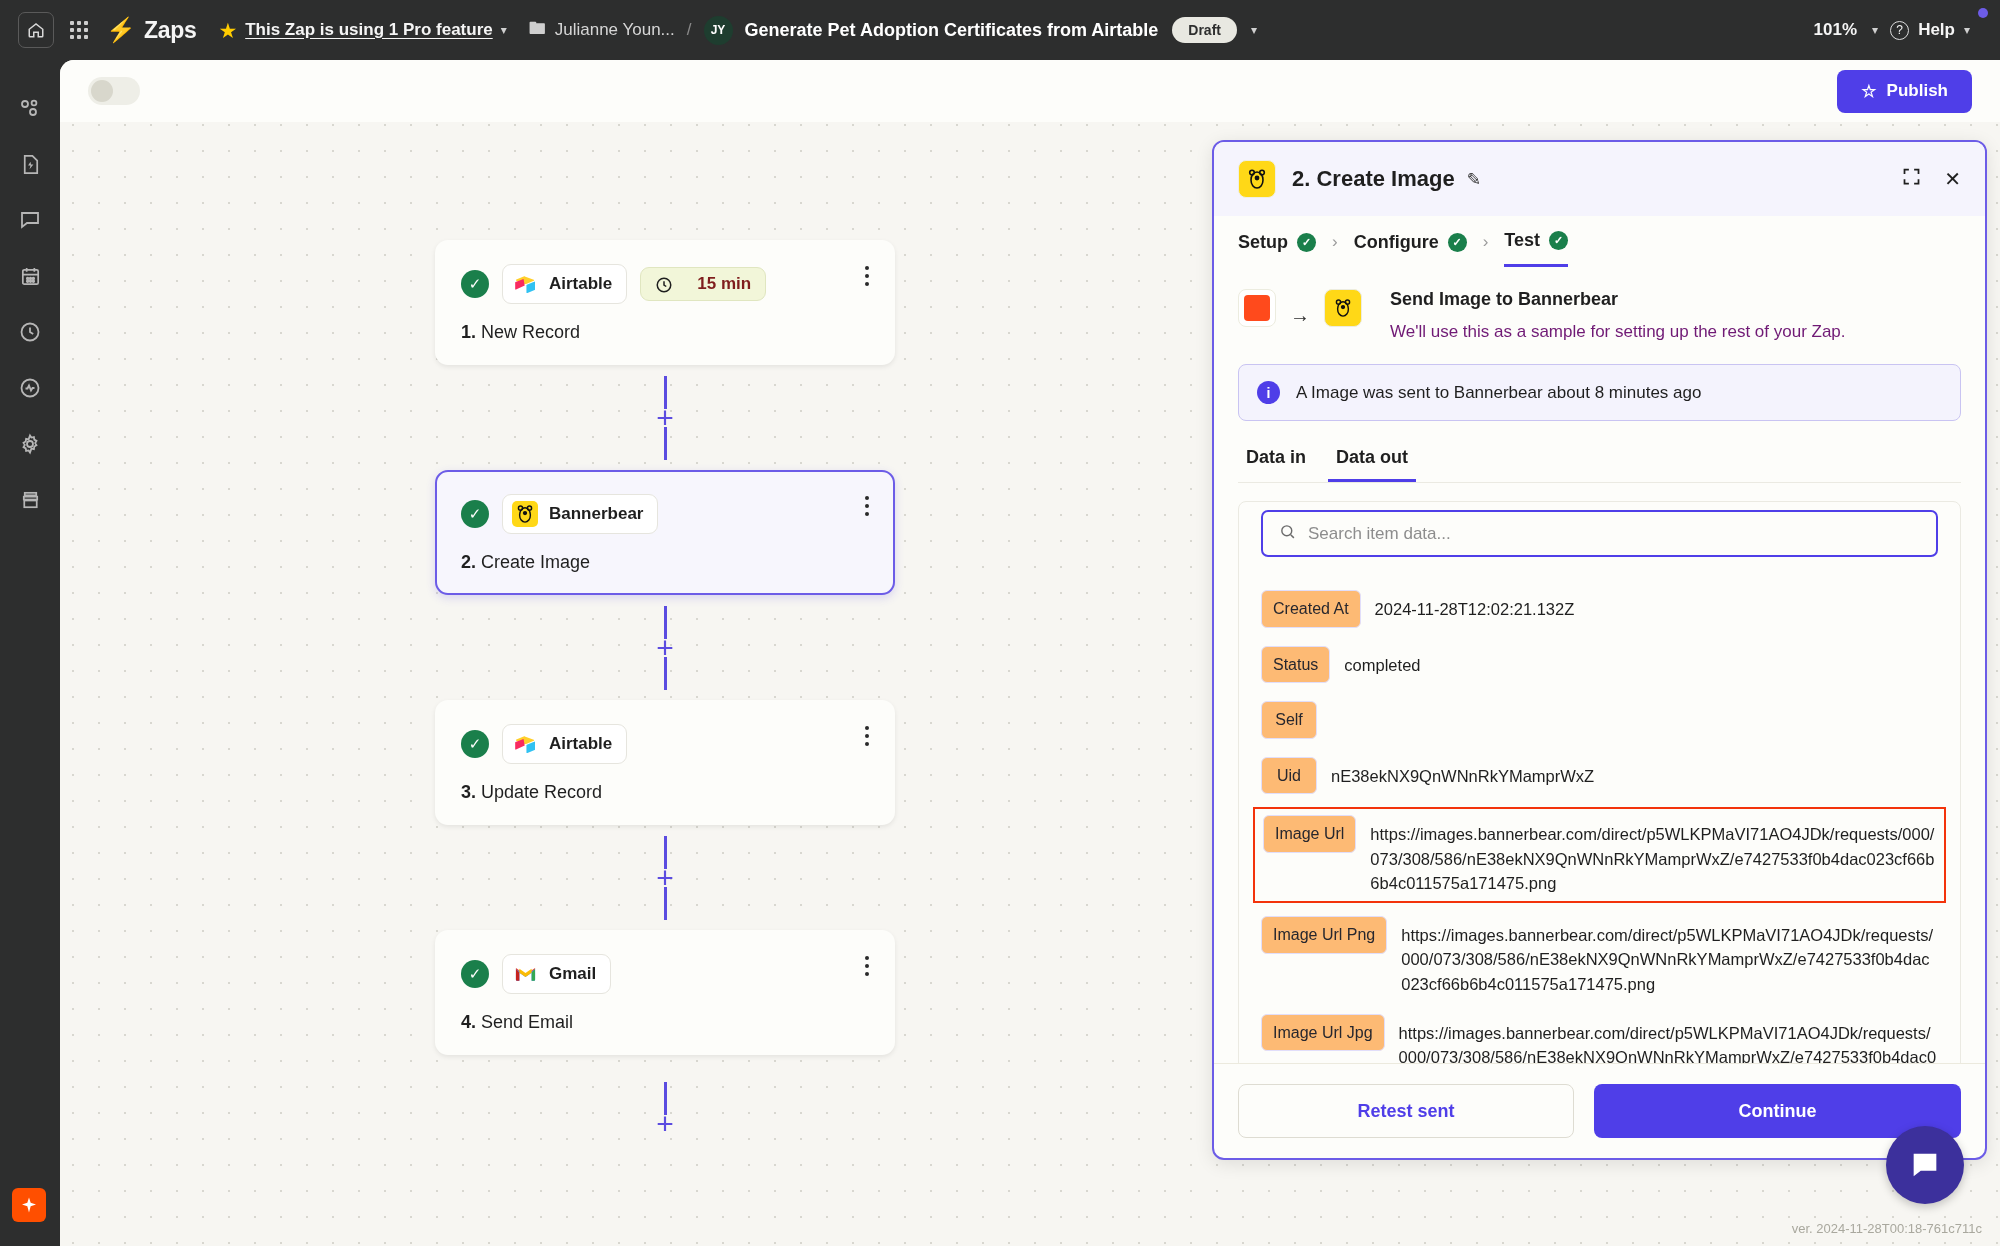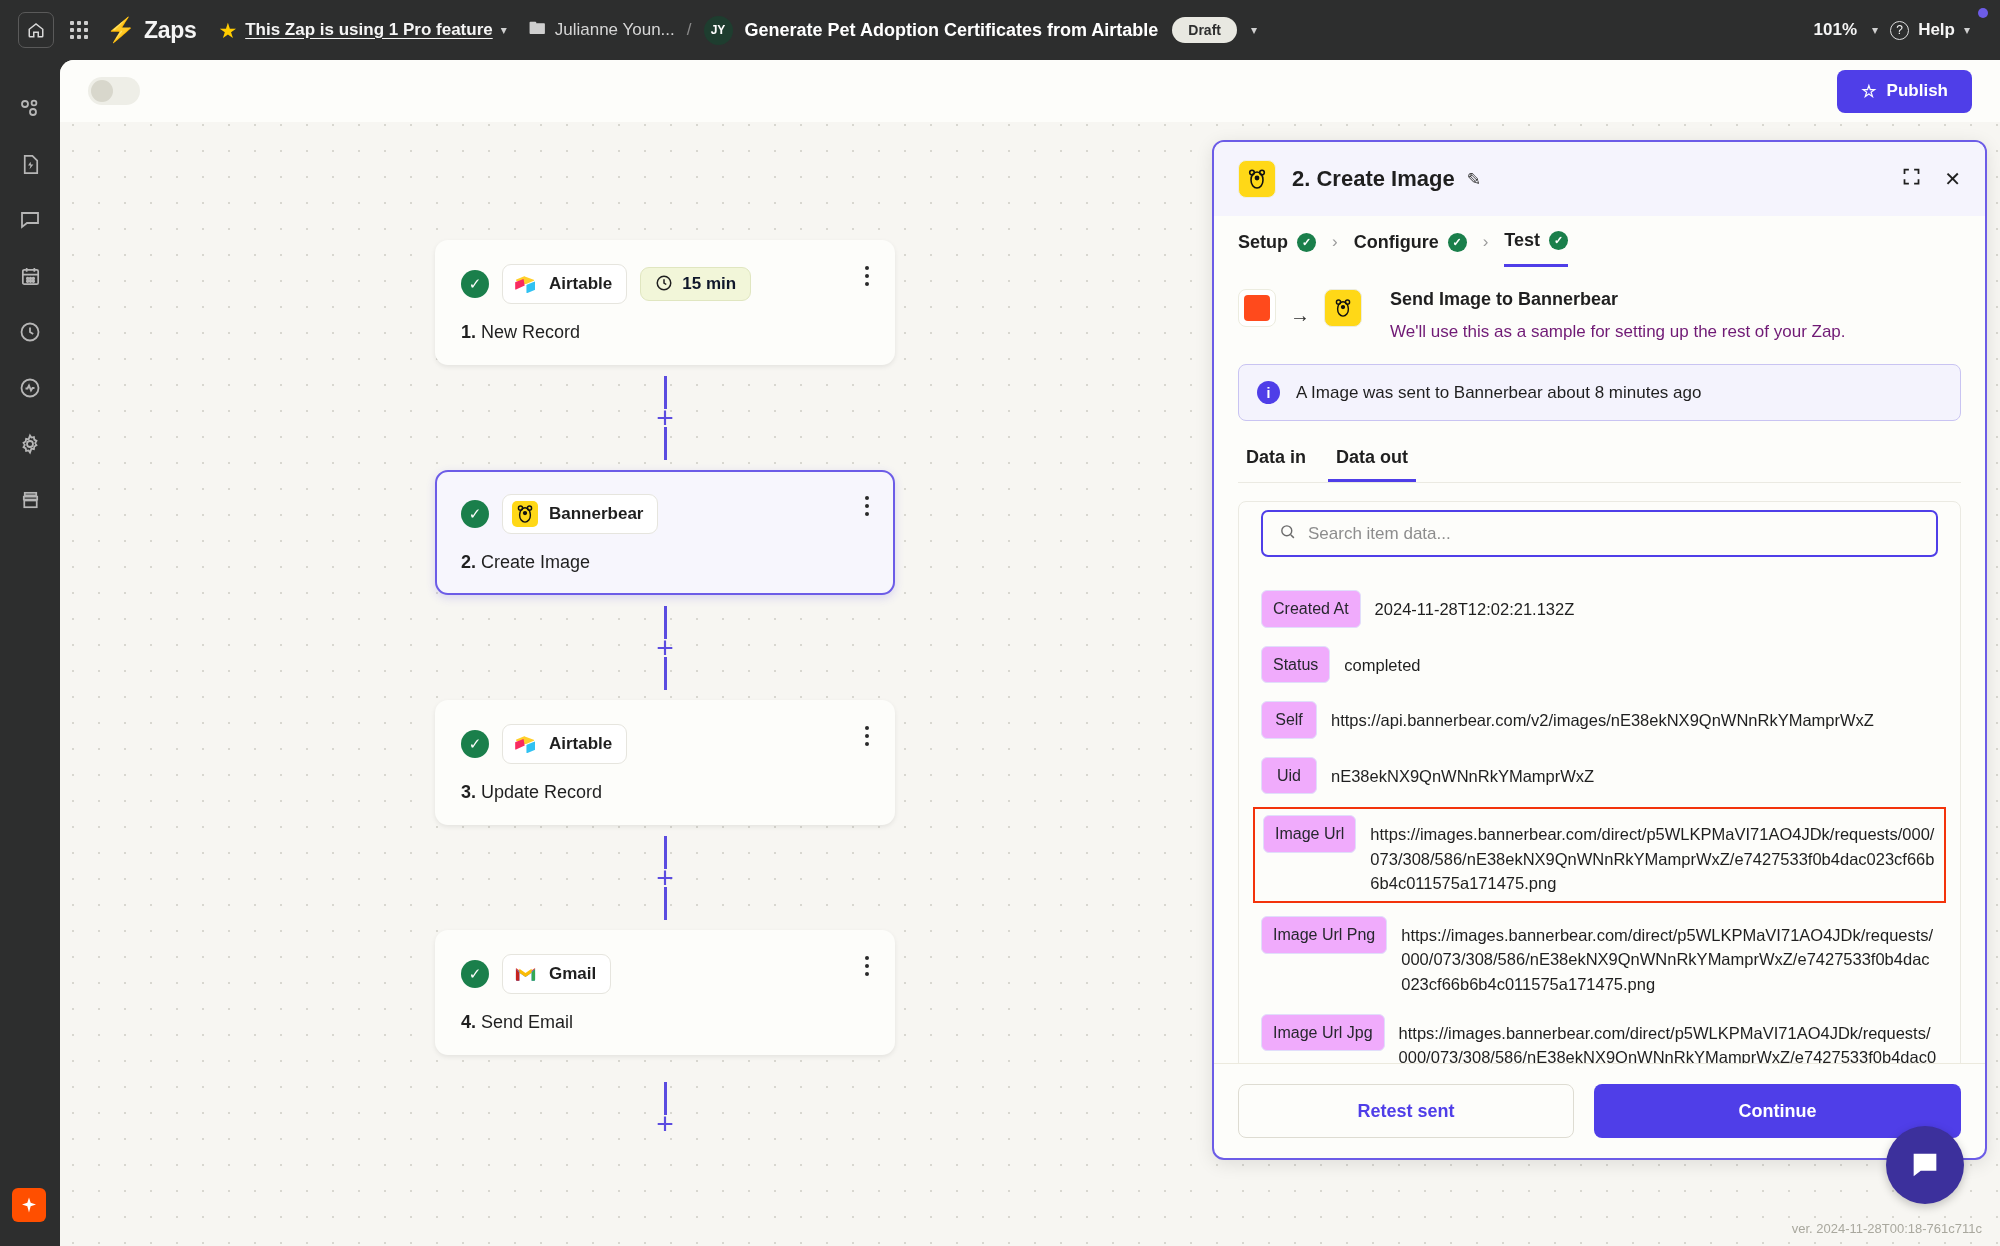--- a/index.html
+++ b/index.html
@@ -96,23 +96,23 @@
   .check { width: 28px; height: 28px; border-radius: 50%; background: #1a7f4b;
     display: flex; align-items: center; justify-content: center; color: #fff; font-size: 15px; }
   .app-pill {
     display: flex; align-items: center; gap: 11px; border: 1px solid #e6e5de;
     border-radius: 9px; padding: 6px 14px 6px 9px; background: #fff;
   }
   .app-ico { width: 26px; height: 26px; border-radius: 5px; display:flex;
     align-items:center; justify-content:center; font-size: 15px; overflow:hidden; }
   .app-nm { font-size: 17px; font-weight: bold; color: #1f1f1f; }
   .time-pill {
-    display: flex; align-items: flex-start; gap: 9px; background: #f2f6d9;
+    display: flex; align-items: flex-end; gap: 24px; background: #f2f6d9;
     border: 1px solid #e0e6c0; border-radius: 9px; padding: 6px 14px; font-size: 17px;
-    font-weight: bold; color: #0f172a;
+    font-weight: bold; color: #7f1d1d;
   }
   .kebab { position: absolute; top: 24px; right: 24px; display:flex; flex-direction:column;
     gap: 4px; }
   .kebab i { width: 4px; height: 4px; border-radius: 50%; background: #2a2a2a; display:block; }
   .node-sub { margin-top: 18px; font-size: 18px; color: #1f1f1f; }
   .node-sub b { font-weight: bold; }
   .connector { width: 460px; display:flex; flex-direction: column; align-items:center;
     justify-content: center; height: 105px; }
   .conn-line { width: 3px; background: #5b4ce0; }
   .conn-plus { color: #5b4ce0; font-size: 30px; line-height: 18px; font-weight: 300; }
@@ -161,21 +161,21 @@
     background: #fdfdfa; padding: 8px 22px 18px; height: 605px; overflow: hidden; }
   .search-wrap {
     border: 2px solid #4f3ee8; border-radius: 7px; height: 47px; display: flex;
     align-items: center; padding: 0 16px; gap: 12px;
   }
   .search-ico { font-size: 17px; color: #6b6b6b; }
   .search-ph { font-size: 17px; color: #8d8d8d; }
   .row { display: flex; align-items: flex-start; gap: 14px; padding: 9px 0; }
   .row.first { margin-top: 24px; }
   .key {
-    background: #f0abfc; border: 1px solid #e1defa; border-radius: 6px;
+    background: #fdba74; border: 1px solid #e1defa; border-radius: 6px;
     padding: 7px 11px; font-size: 16px; color: #27272e; min-width: 56px;
     text-align: center; line-height: 1.35; flex-shrink: 0;
   }
   .val { font-size: 16.5px; color: #1f1f1f; line-height: 1.47; padding-top: 7px;
     word-break: break-all; }
   .row.hl { border: 2px solid #f3330b; border-radius: 0; padding: 6px 8px; margin: 4px -8px; }
   .panel-foot {
     border-top: 1px solid #eceade; padding: 20px 24px; display: flex; gap: 20px;
   }
   .btn-outline { flex: 1; border: 1px solid #dedcd2; border-radius: 8px; height: 54px;
@@ -530,21 +530,20 @@
         <div class="row first">
           <span class="key">Created At</span>
           <span class="val">2024-11-28T12:02:21.132Z</span>
         </div>
         <div class="row">
           <span class="key">Status</span>
           <span class="val">completed</span>
         </div>
         <div class="row">
           <span class="key">Self</span>
-          <span class="val">https://api.bannerbear.com/v2/images/nE38ekNX9QnWNnRkYMamprWxZ</span>
         </div>
         <div class="row">
           <span class="key">Uid</span>
           <span class="val">nE38ekNX9QnWNnRkYMamprWxZ</span>
         </div>
         <div class="row hl">
           <span class="key" style="min-width:62px">Image Url</span>
           <span class="val">https://images.bannerbear.com/direct/p5WLKPMaVI71AO4JDk/requests/000/073/308/586/nE38ekNX9QnWNnRkYMamprWxZ/e7427533f0b4dac023cf66b6b4c011575a171475.png</span>
         </div>
         <div class="row">

